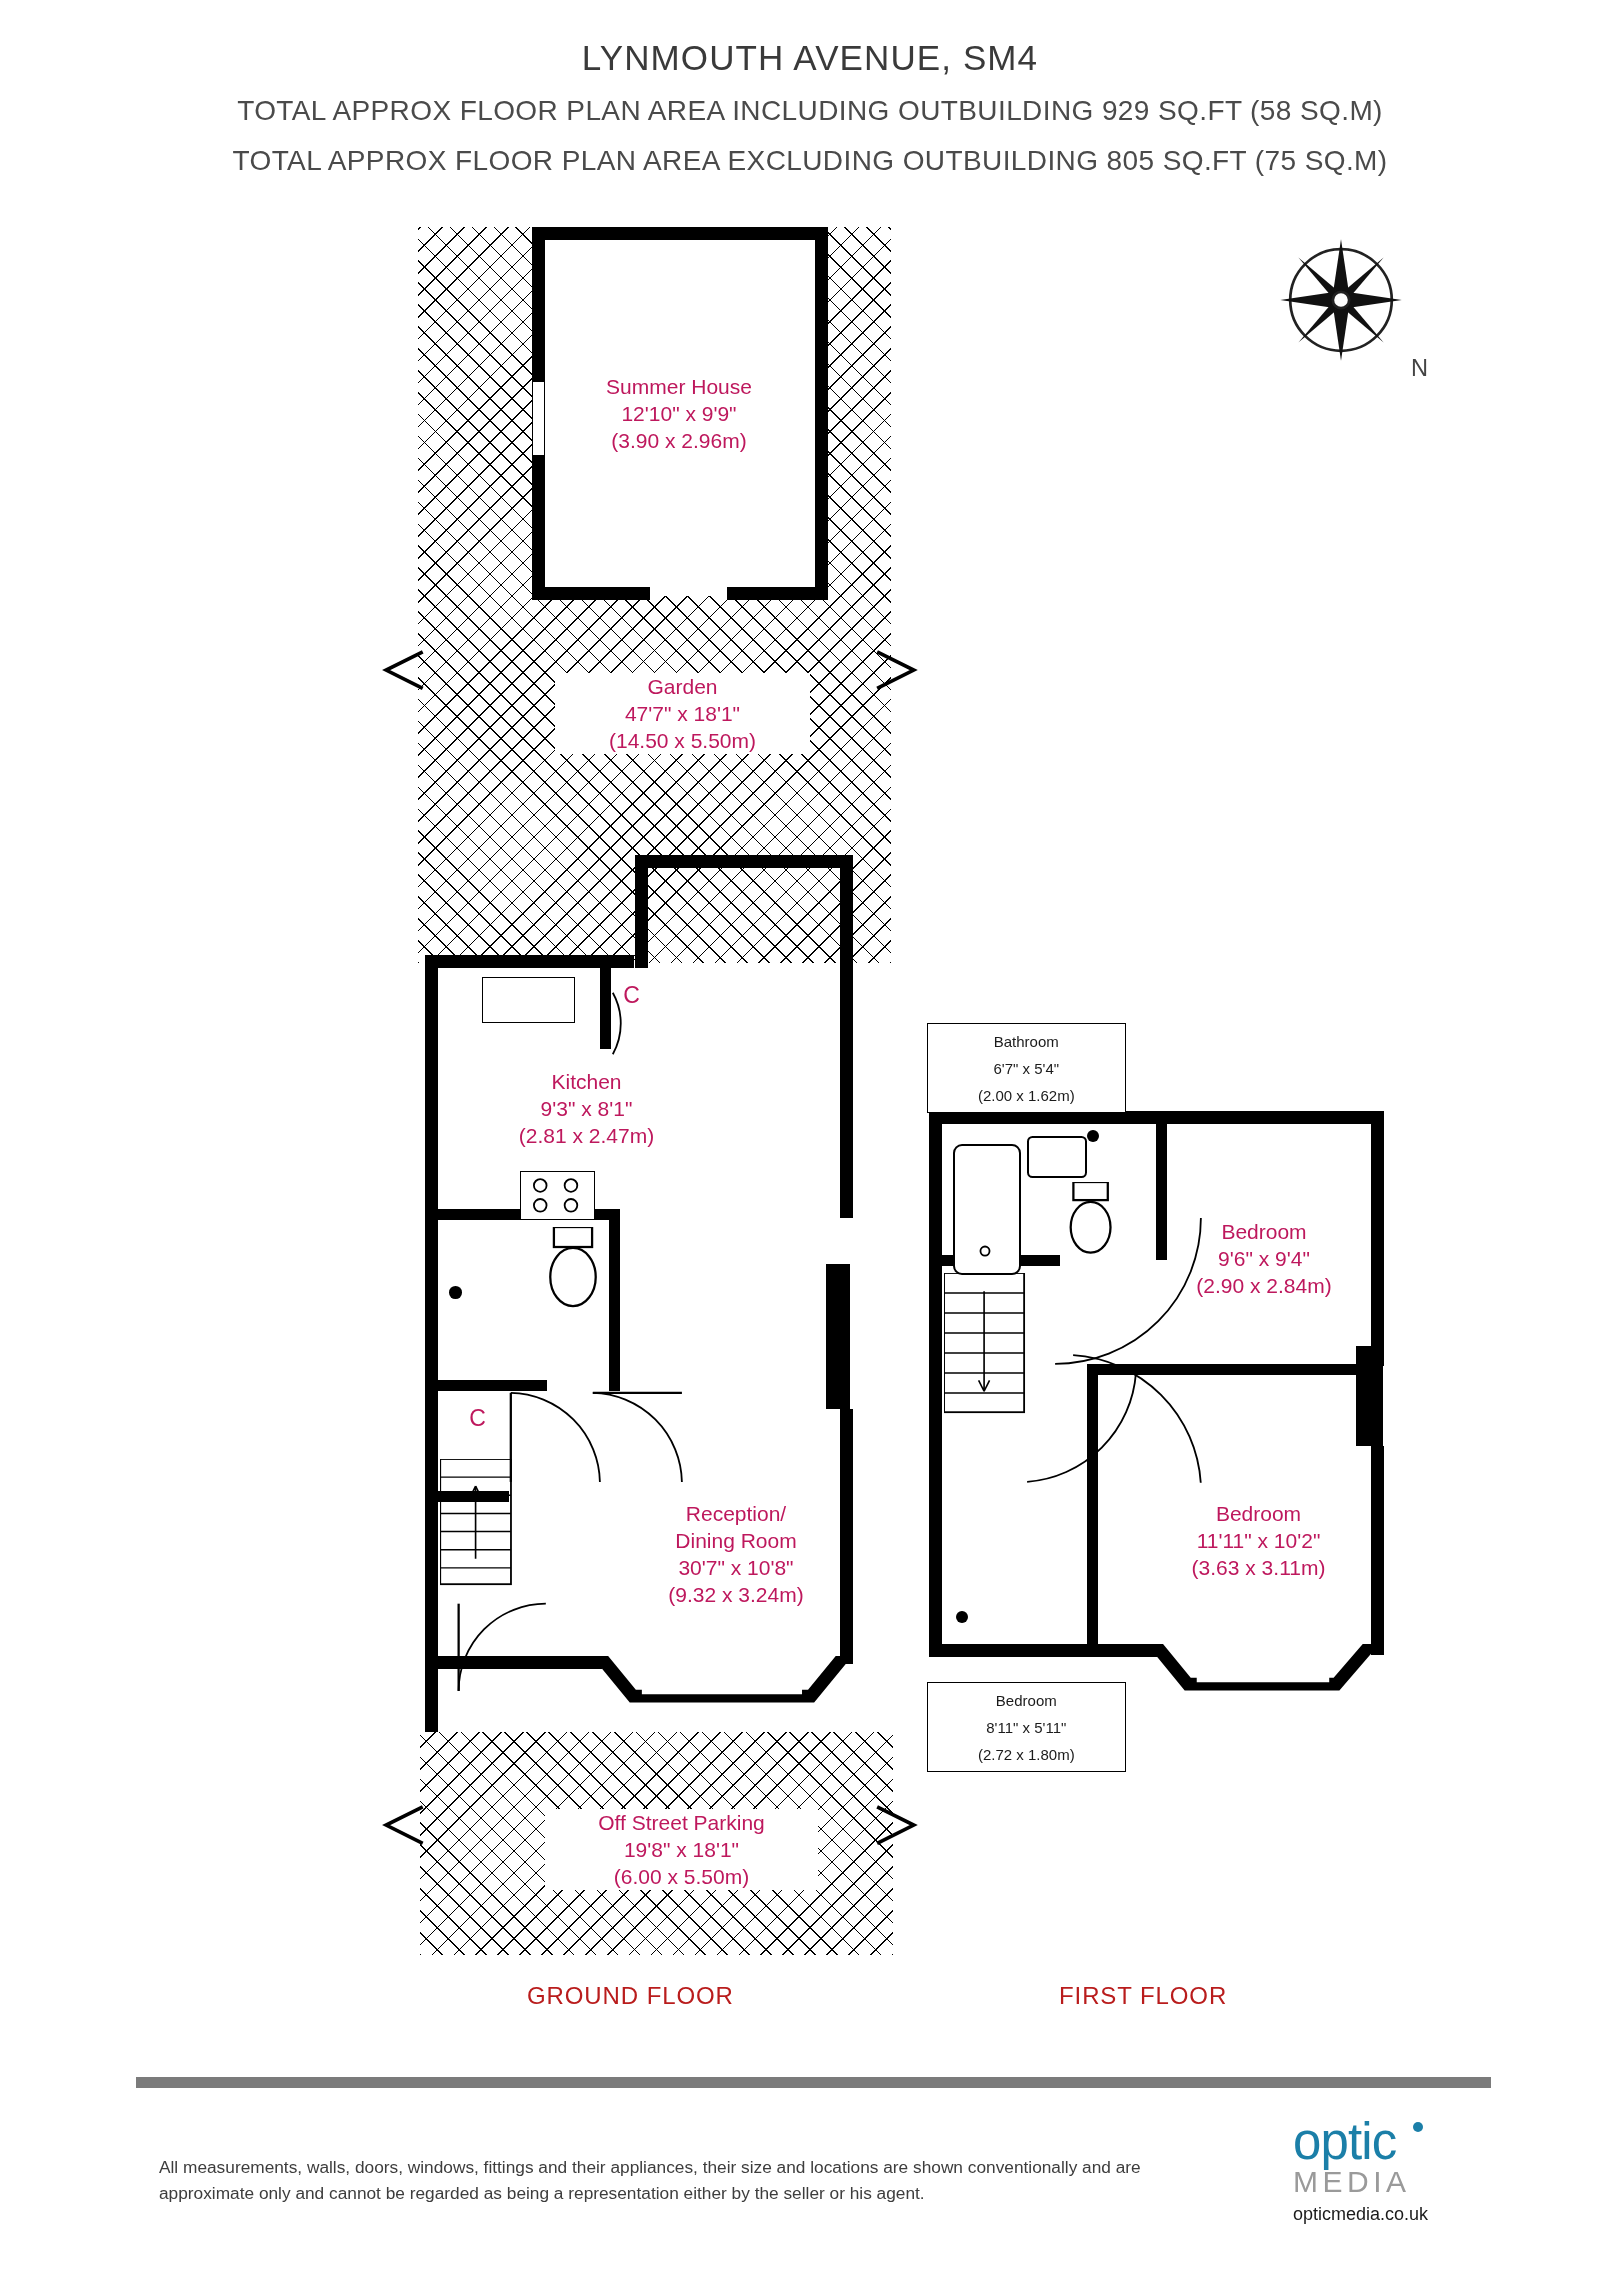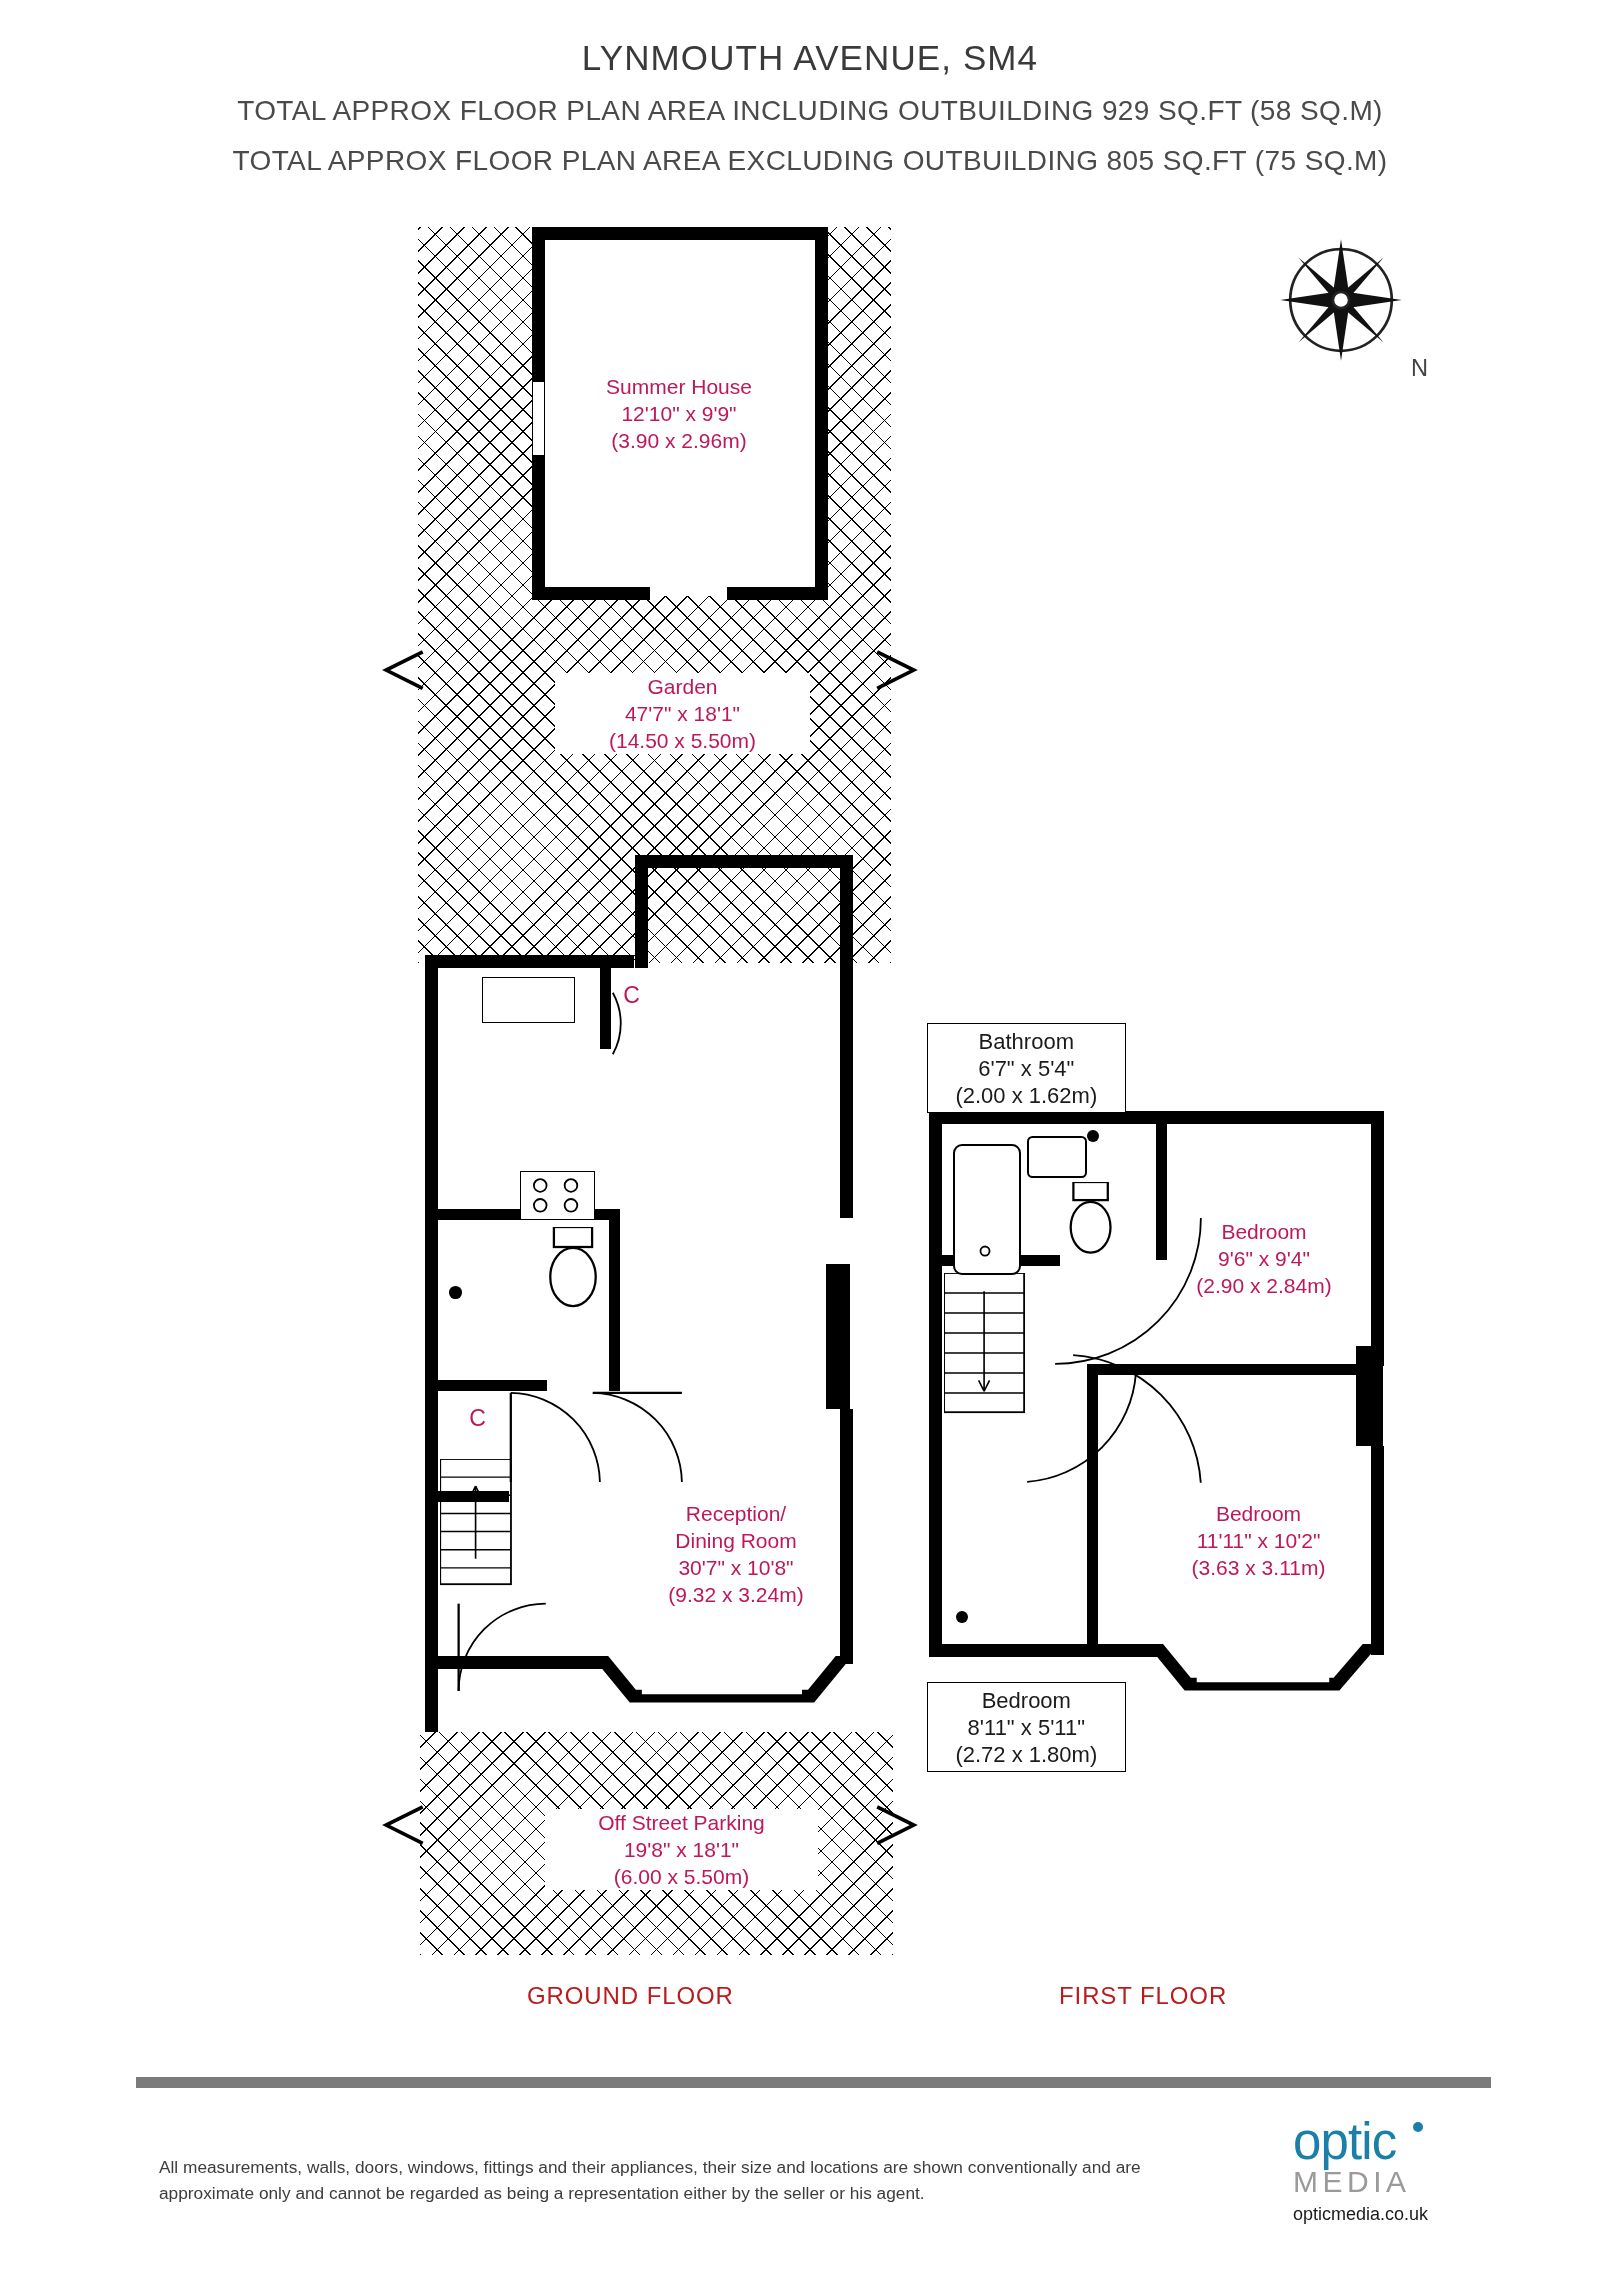--- a/index.html
+++ b/index.html
@@ -25,21 +25,21 @@
   .subtitle1{top:95px;}
   .subtitle2{top:145px;}
 
   
   .wall{position:absolute;background:#000;}
   .room-label{
     position:absolute;text-align:center;font-size:21px;line-height:27px;color:#be185d;
     white-space:nowrap;
   }
   .boxed-label{
-    position:absolute;text-align:center;font-size:22px;line-height:27px;color:#1b1b1b;
+    position:absolute;text-align:center;font-size:15px;line-height:27px;color:#1b1b1b;
     border:1.4px solid #000;background:#fff;padding:3.6px 7.3px;white-space:nowrap;
   }
   .floor-name{
     position:absolute;font-size:24px;color:#b91c1c;letter-spacing:0.9px;
   }
 
   
   .hatch{
     position:absolute;
     background-color:#ffffff;
@@ -147,20 +147,25 @@
 
   <div style="position:absolute;left:482px;top:977px;width:91px;height:44px;border:1.8px solid #000;background:#fff;"></div>
   <div style="position:absolute;left:520px;top:1171px;width:73px;height:47px;border:1.8px solid #000;background:#fff;"></div>
   <svg style="position:absolute;left:520px;top:1171px;" width="73" height="47" viewBox="0 0 80 52">
     <circle cx="22" cy="16" r="7" fill="none" stroke="#000" stroke-width="2"></circle>
     <circle cx="56" cy="16" r="7" fill="none" stroke="#000" stroke-width="2"></circle>
     <circle cx="22" cy="38" r="7" fill="none" stroke="#000" stroke-width="2"></circle>
     <circle cx="56" cy="38" r="7" fill="none" stroke="#000" stroke-width="2"></circle>
   </svg>
 
+  <div class="room-label" style="left:473px;top:1068px;width:227px;">
+    <div>Kitchen</div>
+    <div>9'3" x 8'1"</div>
+    <div>(2.81 x 2.47m)</div>
+  </div>
 
   <div class="wall" style="left:600px;top:967px;width:11px;height:82px;"></div>
   <div class="room-label" style="left:609px;top:982px;width:45px;font-size:23px;">
     <span>C</span>
   </div>
   <svg style="position:absolute;left:611px;top:991px;" width="65" height="65" viewBox="0 0 72 72">
     <path d="M2,2 A70,70 0 0 1 2,70" fill="none" stroke="#000" stroke-width="2"></path>
   </svg>
 
   <svg style="position:absolute;left:541px;top:1227px;" width="64" height="100" viewBox="0 0 70 110">

